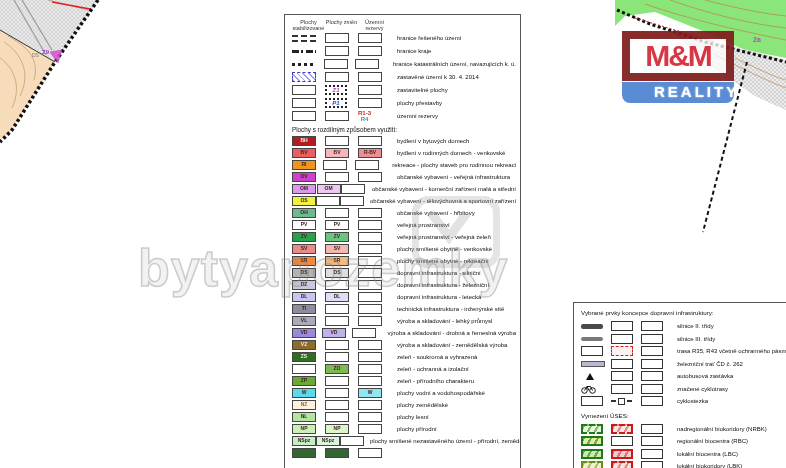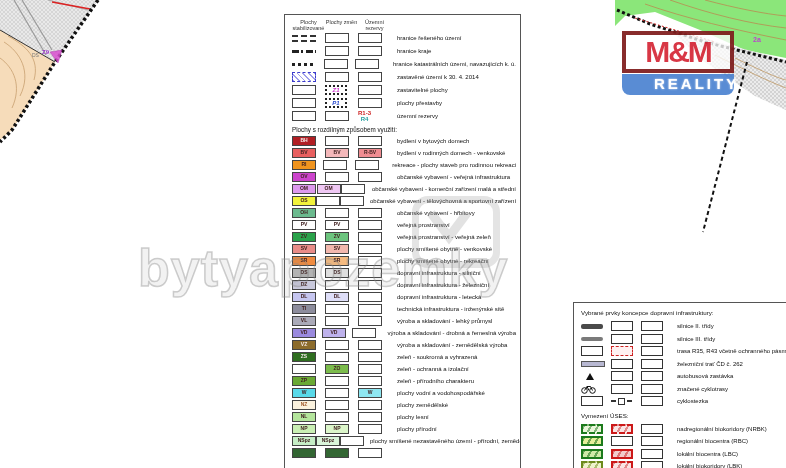--- a/index.html
+++ b/index.html
@@ -6,21 +6,21 @@
   body{width:786px;height:468px;position:relative;overflow:hidden;
        font-family:"Liberation Sans",sans-serif;color:#222;}
 
   
   .map-svg{position:absolute;z-index:1;}
   #map-left{left:0;top:0;}
   #map-right{left:615px;top:0;}
 
   
   .mm-logo{position:absolute;left:622px;top:31px;width:112px;z-index:6;opacity:.93;}
-  .mm-top{background:rgba(255,255,255,.82);border:4px solid #7f1d1d;height:34px;
+  .mm-top{background:rgba(255,255,255,.82);border:8px solid #7f1d1d;height:34px;
           display:flex;align-items:center;justify-content:center;}
   .mm-top span{font-weight:900;font-size:30px;letter-spacing:-2px;color:#d62838;
                text-shadow:1px 1px 0 #fff;}
   .mm-bottom{background:rgba(62,122,205,.92);border-radius:0 0 8px 8px;margin-top:1px;
              text-align:center;padding:1px 0 2px;}
   .mm-bottom span{color:#fff;font-weight:800;font-size:15px;letter-spacing:3px;
                   text-shadow:0 0 2px rgba(255,255,255,.8);margin-left:32px;}
 
   
   .wm-text{position:absolute;left:138px;top:238px;width:450px;z-index:30;pointer-events:none;

